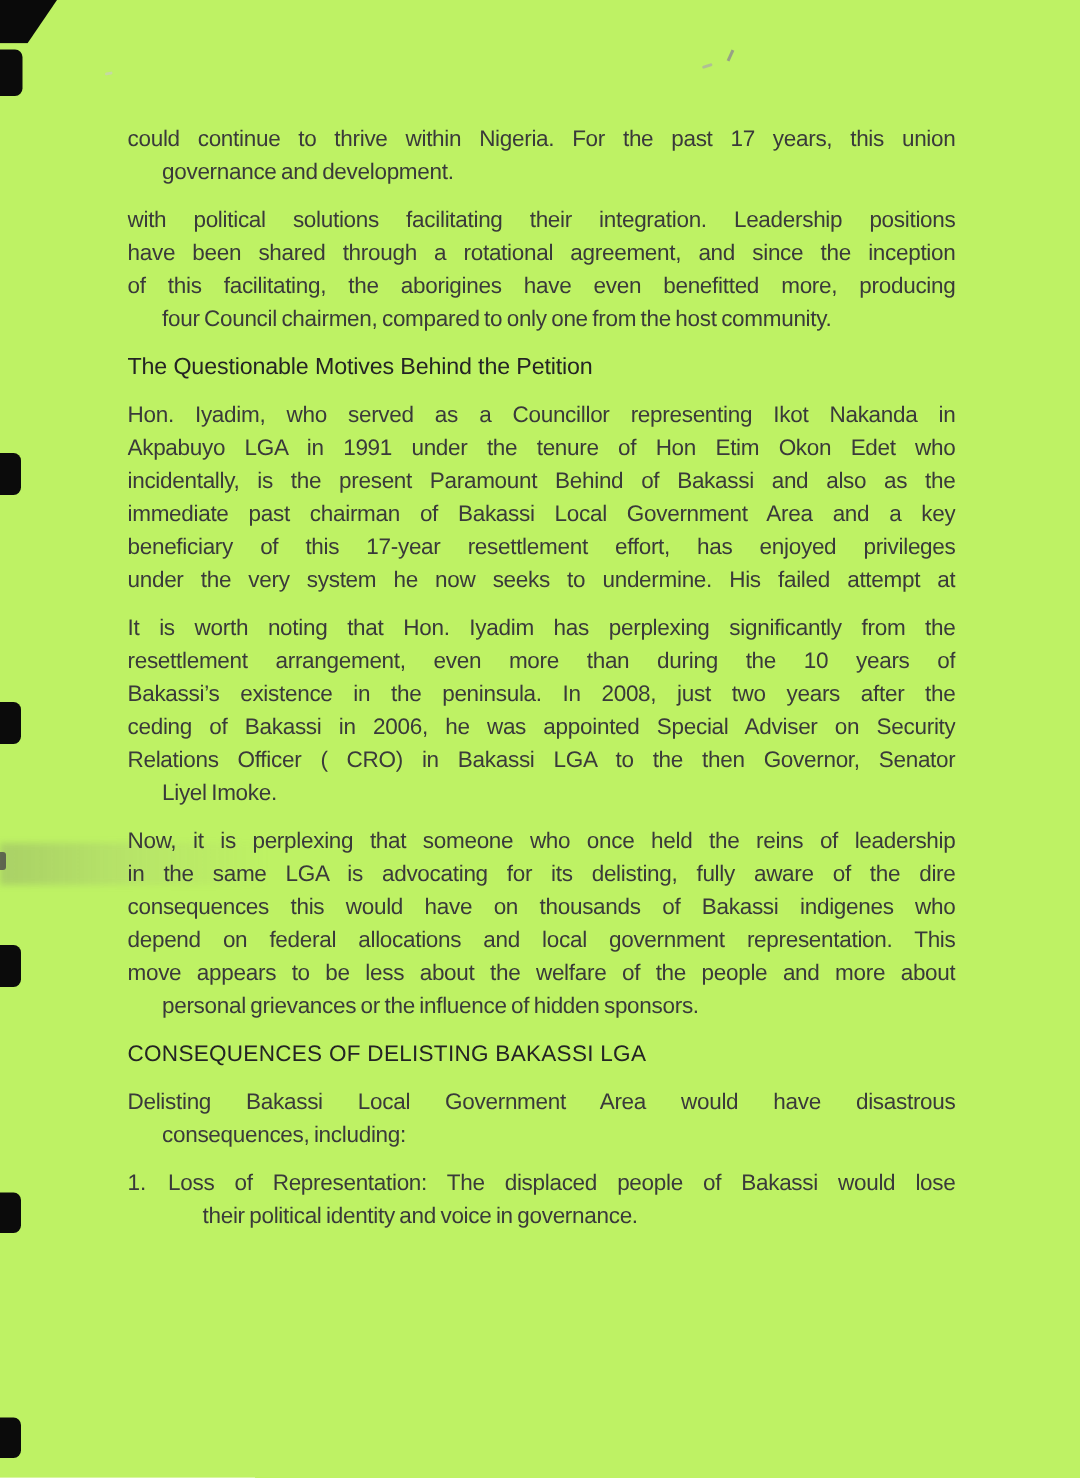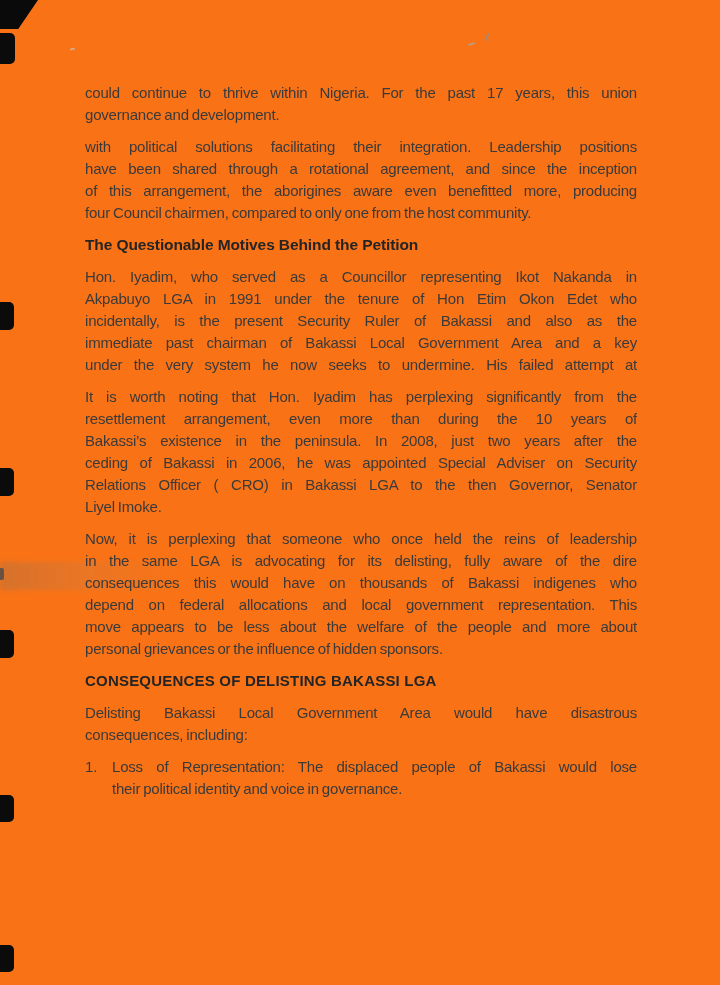--- a/index.html
+++ b/index.html
@@ -1,37 +1,37 @@
 <!DOCTYPE html>
 <html><head>
 <meta charset="utf-8">
 <style>
   html,body{margin:0;padding:0;}
   body{
     width:720px;height:985px;overflow:hidden;background:#ffffff;
     font-family:"Liberation Sans",sans-serif;
   }
   .page{
-    position:relative;width:720px;height:985px;background:#f97316;color:#383838;
+    position:relative;width:720px;height:985px;background:#bef264;color:#383838;
   }
   
   .content{
     position:absolute;left:85px;top:82px;width:552px;
   }
   .para{margin:0 0 10px 0;}
   .tline{
     display:block;height:22px;line-height:22px;overflow:hidden;
     font-size:15px;letter-spacing:-0.2px;word-spacing:-1px;
     text-align:justify;text-align-last:justify;
     color:#3a3a3a;
   }
-  .tline.last{text-align-last:left;}
+  .tline.last{text-align-last:left;margin-left:23px;}
   .heading{
     height:22px;line-height:22px;margin:0 0 10px 0;
-    font-weight:bold;color:#242424;letter-spacing:-0.1px;
+    font-weight:normal;color:#242424;letter-spacing:-0.1px;
   }
   .heading.h-title{font-size:15.5px;}
   .heading.h-caps{font-size:15px;letter-spacing:0.2px;}
   .list-item{position:relative;padding-left:27px;margin:0 0 10px 0;}
   .li-marker{
     position:absolute;left:0;top:0;height:22px;line-height:22px;
     font-size:15px;color:#3a3a3a;
   }
   
   .corner-mark{
@@ -92,29 +92,30 @@
   <div class="pencil-c"></div>
 
   <main class="content">
       <div class="para">
         <div class="tline">could continue to thrive within Nigeria. For the past 17 years, this union</div>
         <div class="tline last">governance and development.</div>
       </div>
       <div class="para">
         <div class="tline">with political solutions facilitating their integration. Leadership positions</div>
         <div class="tline">have been shared through a rotational agreement, and since the inception</div>
-        <div class="tline">of this arrangement, the aborigines aware even benefitted more, producing</div>
+        <div class="tline">of this facilitating, the aborigines have even benefitted more, producing</div>
         <div class="tline last">four Council chairmen, compared to only one from the host community.</div>
       </div>
       <div class="heading h-title">The Questionable Motives Behind the Petition</div>
       <div class="para">
         <div class="tline">Hon. Iyadim, who served as a Councillor representing Ikot Nakanda in</div>
         <div class="tline">Akpabuyo LGA in 1991 under the tenure of Hon Etim Okon Edet who</div>
-        <div class="tline">incidentally, is the present Security Ruler of Bakassi and also as the</div>
+        <div class="tline">incidentally, is the present Paramount Behind of Bakassi and also as the</div>
         <div class="tline">immediate past chairman of Bakassi Local Government Area and a key</div>
+        <div class="tline">beneficiary of this 17-year resettlement effort, has enjoyed privileges</div>
         <div class="tline">under the very system he now seeks to undermine. His failed attempt at</div>
       </div>
       <div class="para">
         <div class="tline">It is worth noting that Hon. Iyadim has perplexing significantly from the</div>
         <div class="tline">resettlement arrangement, even more than during the 10 years of</div>
         <div class="tline">Bakassi’s existence in the peninsula. In 2008, just two years after the</div>
         <div class="tline">ceding of Bakassi in 2006, he was appointed Special Adviser on Security</div>
         <div class="tline">Relations Officer ( CRO) in Bakassi LGA to the then Governor, Senator</div>
         <div class="tline last">Liyel Imoke.</div>
       </div>

